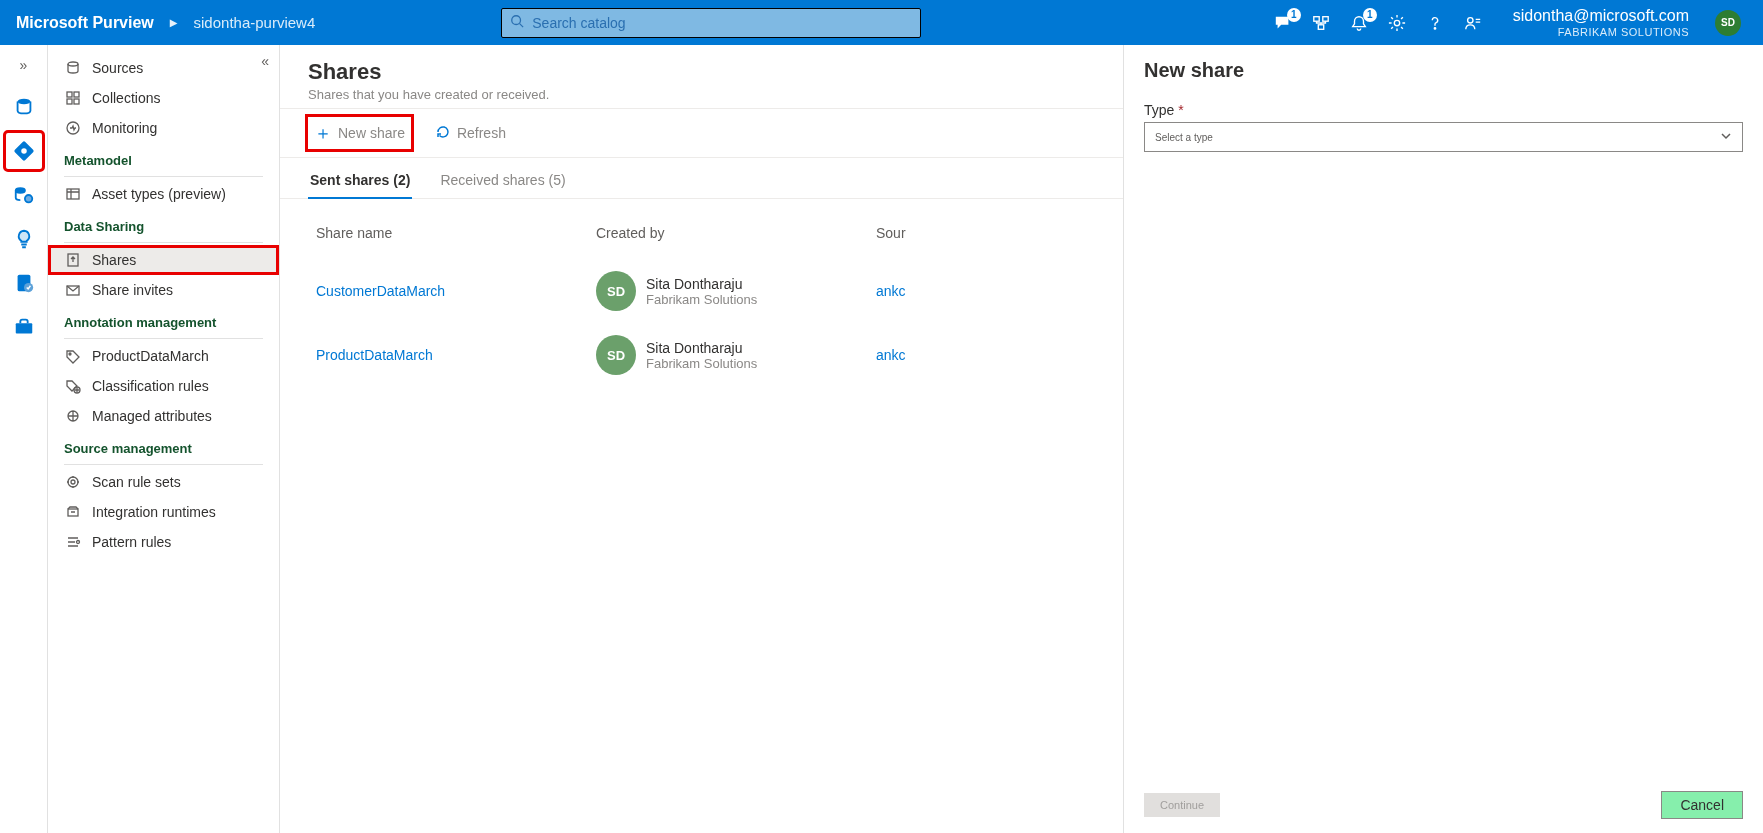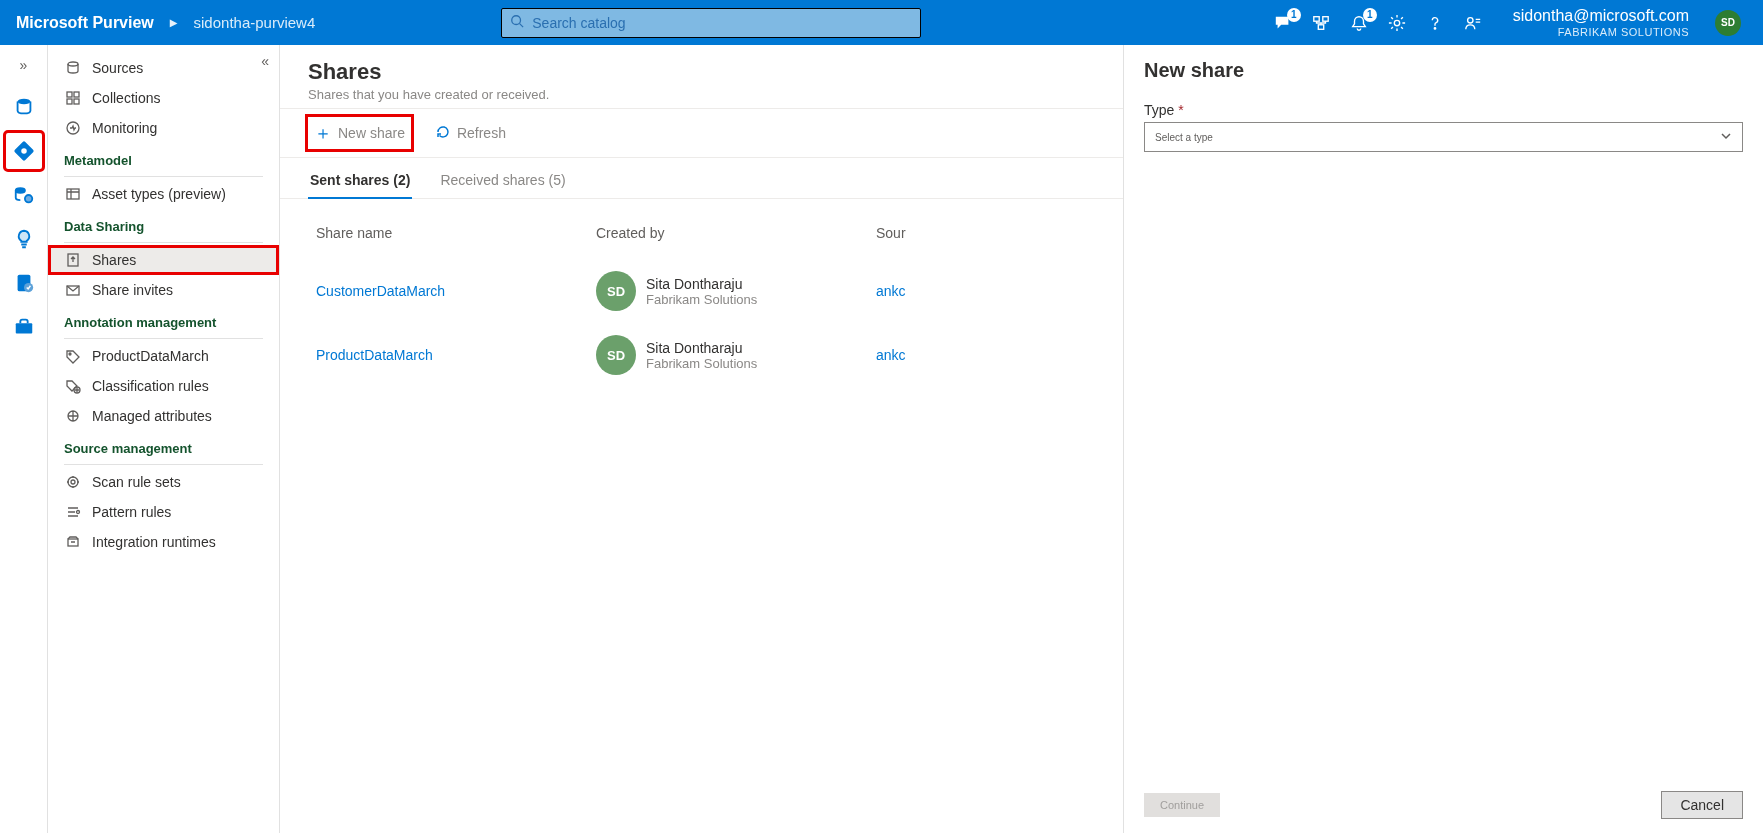--- a/index.html
+++ b/index.html
@@ -97,21 +97,21 @@
 .panel .pbody { padding: 6px 20px; flex: 1; }
 .panel .field-label { font-size: 14px; color: #323130; margin-bottom: 4px; }
 .panel .field-label .req { color: #a4262c; }
 .panel .select {
   width: 100%; height: 30px; border: 1px solid #8a8886; display: flex; align-items: center;
   justify-content: space-between; padding: 0 10px; font-size: 10px; color: #605e5c;
 }
 .panel .pfoot { padding: 14px 20px; display: flex; gap: 10px; align-items: center; border-top: none; }
 .panel .pfoot .primary { background: #e1dfdd; color: #a19f9d; border: none; padding: 6px 16px; font-size: 11px; }
 .panel .pfoot .spacer { flex: 1; }
-.panel .pfoot .secondary { background: #e5e5e5; border: 1px solid #8a8886; padding: 5px 18px; font-size: 14px; color: #323130; }
+.panel .pfoot .secondary { background: #86efac; border: 1px solid #8a8886; padding: 5px 18px; font-size: 14px; color: #323130; }
 </style>
 </head>
 <body>
 
 <div class="header">
   <div class="brand">
     <span class="product">Microsoft Purview</span>
     <span class="chev">▶</span>
     <span class="account">sidontha-purview4</span>
   </div>
@@ -324,34 +324,34 @@
             <circle cx="8" cy="8" r="5"></circle>
             <circle cx="8" cy="8" r="2"></circle>
             <path d="M2 8h2M12 8h2M8 2v2M8 12v2"></path>
           </svg>
         </span>
       <span>Scan rule sets</span>
     </div>
     <div class="item">
       <span class="nico">
           <svg width="16" height="16" viewBox="0 0 16 16" fill="none" stroke="#605e5c" stroke-width="1.3">
+            <rect x="3" y="5" width="10" height="7"></rect>
+            <path d="M3 5l2-2h6l2 2M6 8h4"></path>
+          </svg>
+        </span>
+      <span>Integration runtimes</span>
+    </div>
+    <div class="item">
+      <span class="nico">
+          <svg width="16" height="16" viewBox="0 0 16 16" fill="none" stroke="#605e5c" stroke-width="1.3">
             <path d="M3 4h10M3 8h7M3 12h10"></path>
             <circle cx="13" cy="8" r="1.5"></circle>
           </svg>
         </span>
       <span>Pattern rules</span>
-    </div>
-    <div class="item">
-      <span class="nico">
-          <svg width="16" height="16" viewBox="0 0 16 16" fill="none" stroke="#605e5c" stroke-width="1.3">
-            <rect x="3" y="5" width="10" height="7"></rect>
-            <path d="M3 5l2-2h6l2 2M6 8h4"></path>
-          </svg>
-        </span>
-      <span>Integration runtimes</span>
     </div>
   </div>
 
   <div class="main">
     <div class="pagehead">
       <h1>Shares</h1>
       <div class="sub">Shares that you have created or received.</div>
     </div>
 
     <div class="toolbar">

